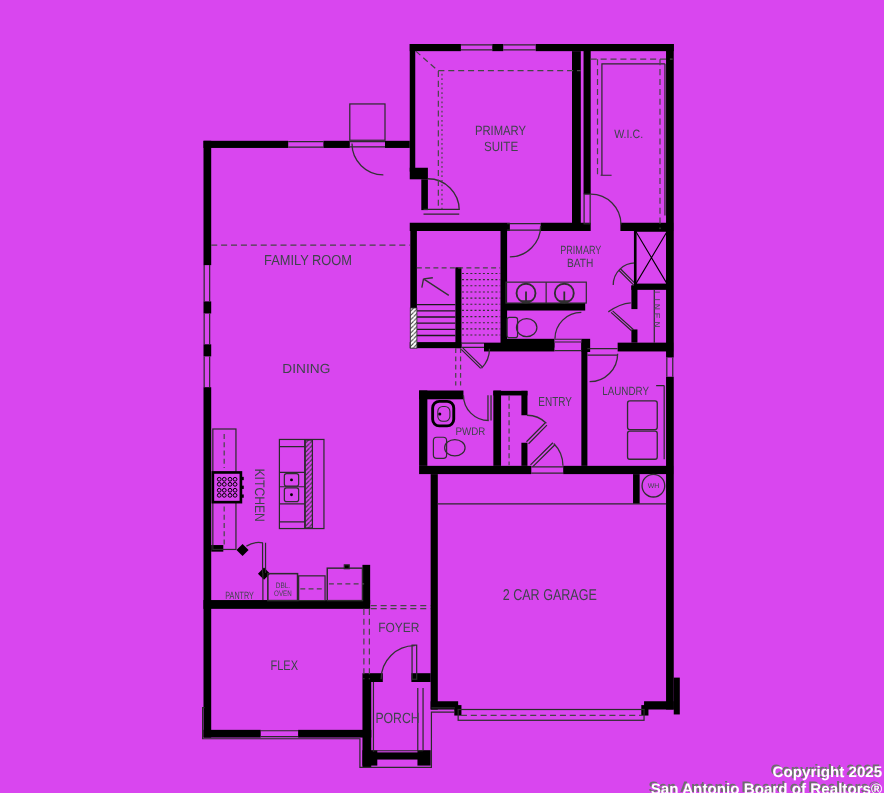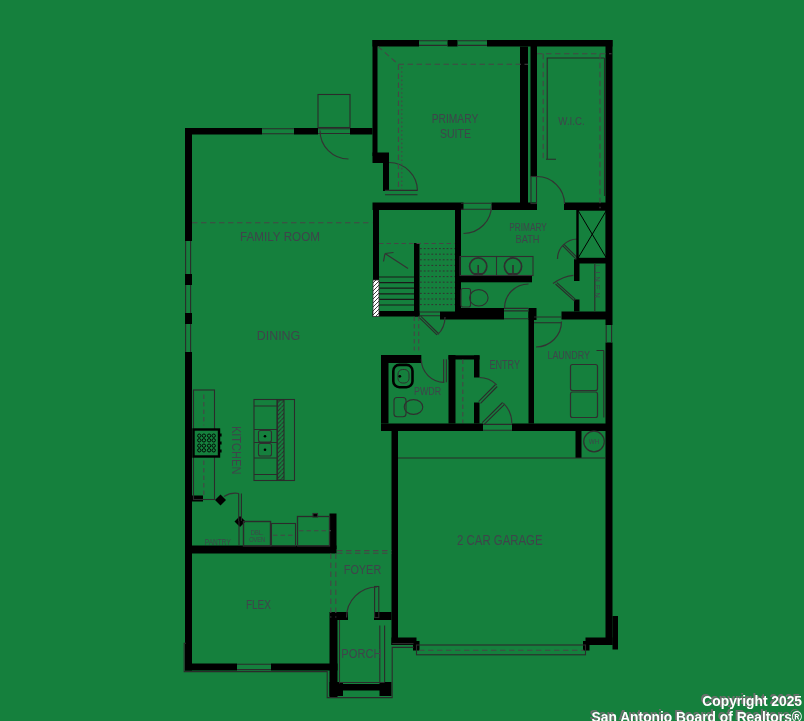--- a/index.html
+++ b/index.html
@@ -1,16 +1,16 @@
 <!DOCTYPE html>
 <html><head>
 <meta charset="utf-8">
 <style>
   html,body{margin:0;padding:0;background:#ffffff;}
-  .wrap{position:relative;width:804px;height:721px;background:#15803d;overflow:hidden;}
+  .wrap{position:relative;width:804px;height:721px;background:#d946ef;overflow:hidden;}
   svg{position:absolute;left:0;top:0;}
   text{font-family:"Liberation Sans",sans-serif;fill:#3f444b;}
   .cr{position:absolute;right:2px;bottom:-5px;text-align:right;
       font-family:"Liberation Sans",sans-serif;font-weight:bold;font-size:13.8px;
       line-height:16px;color:#ffffff;
       text-shadow:-1.9px -1.9px 0 #6e6e6e;}
 </style>
 </head>
 <body>
 <div class="wrap">

